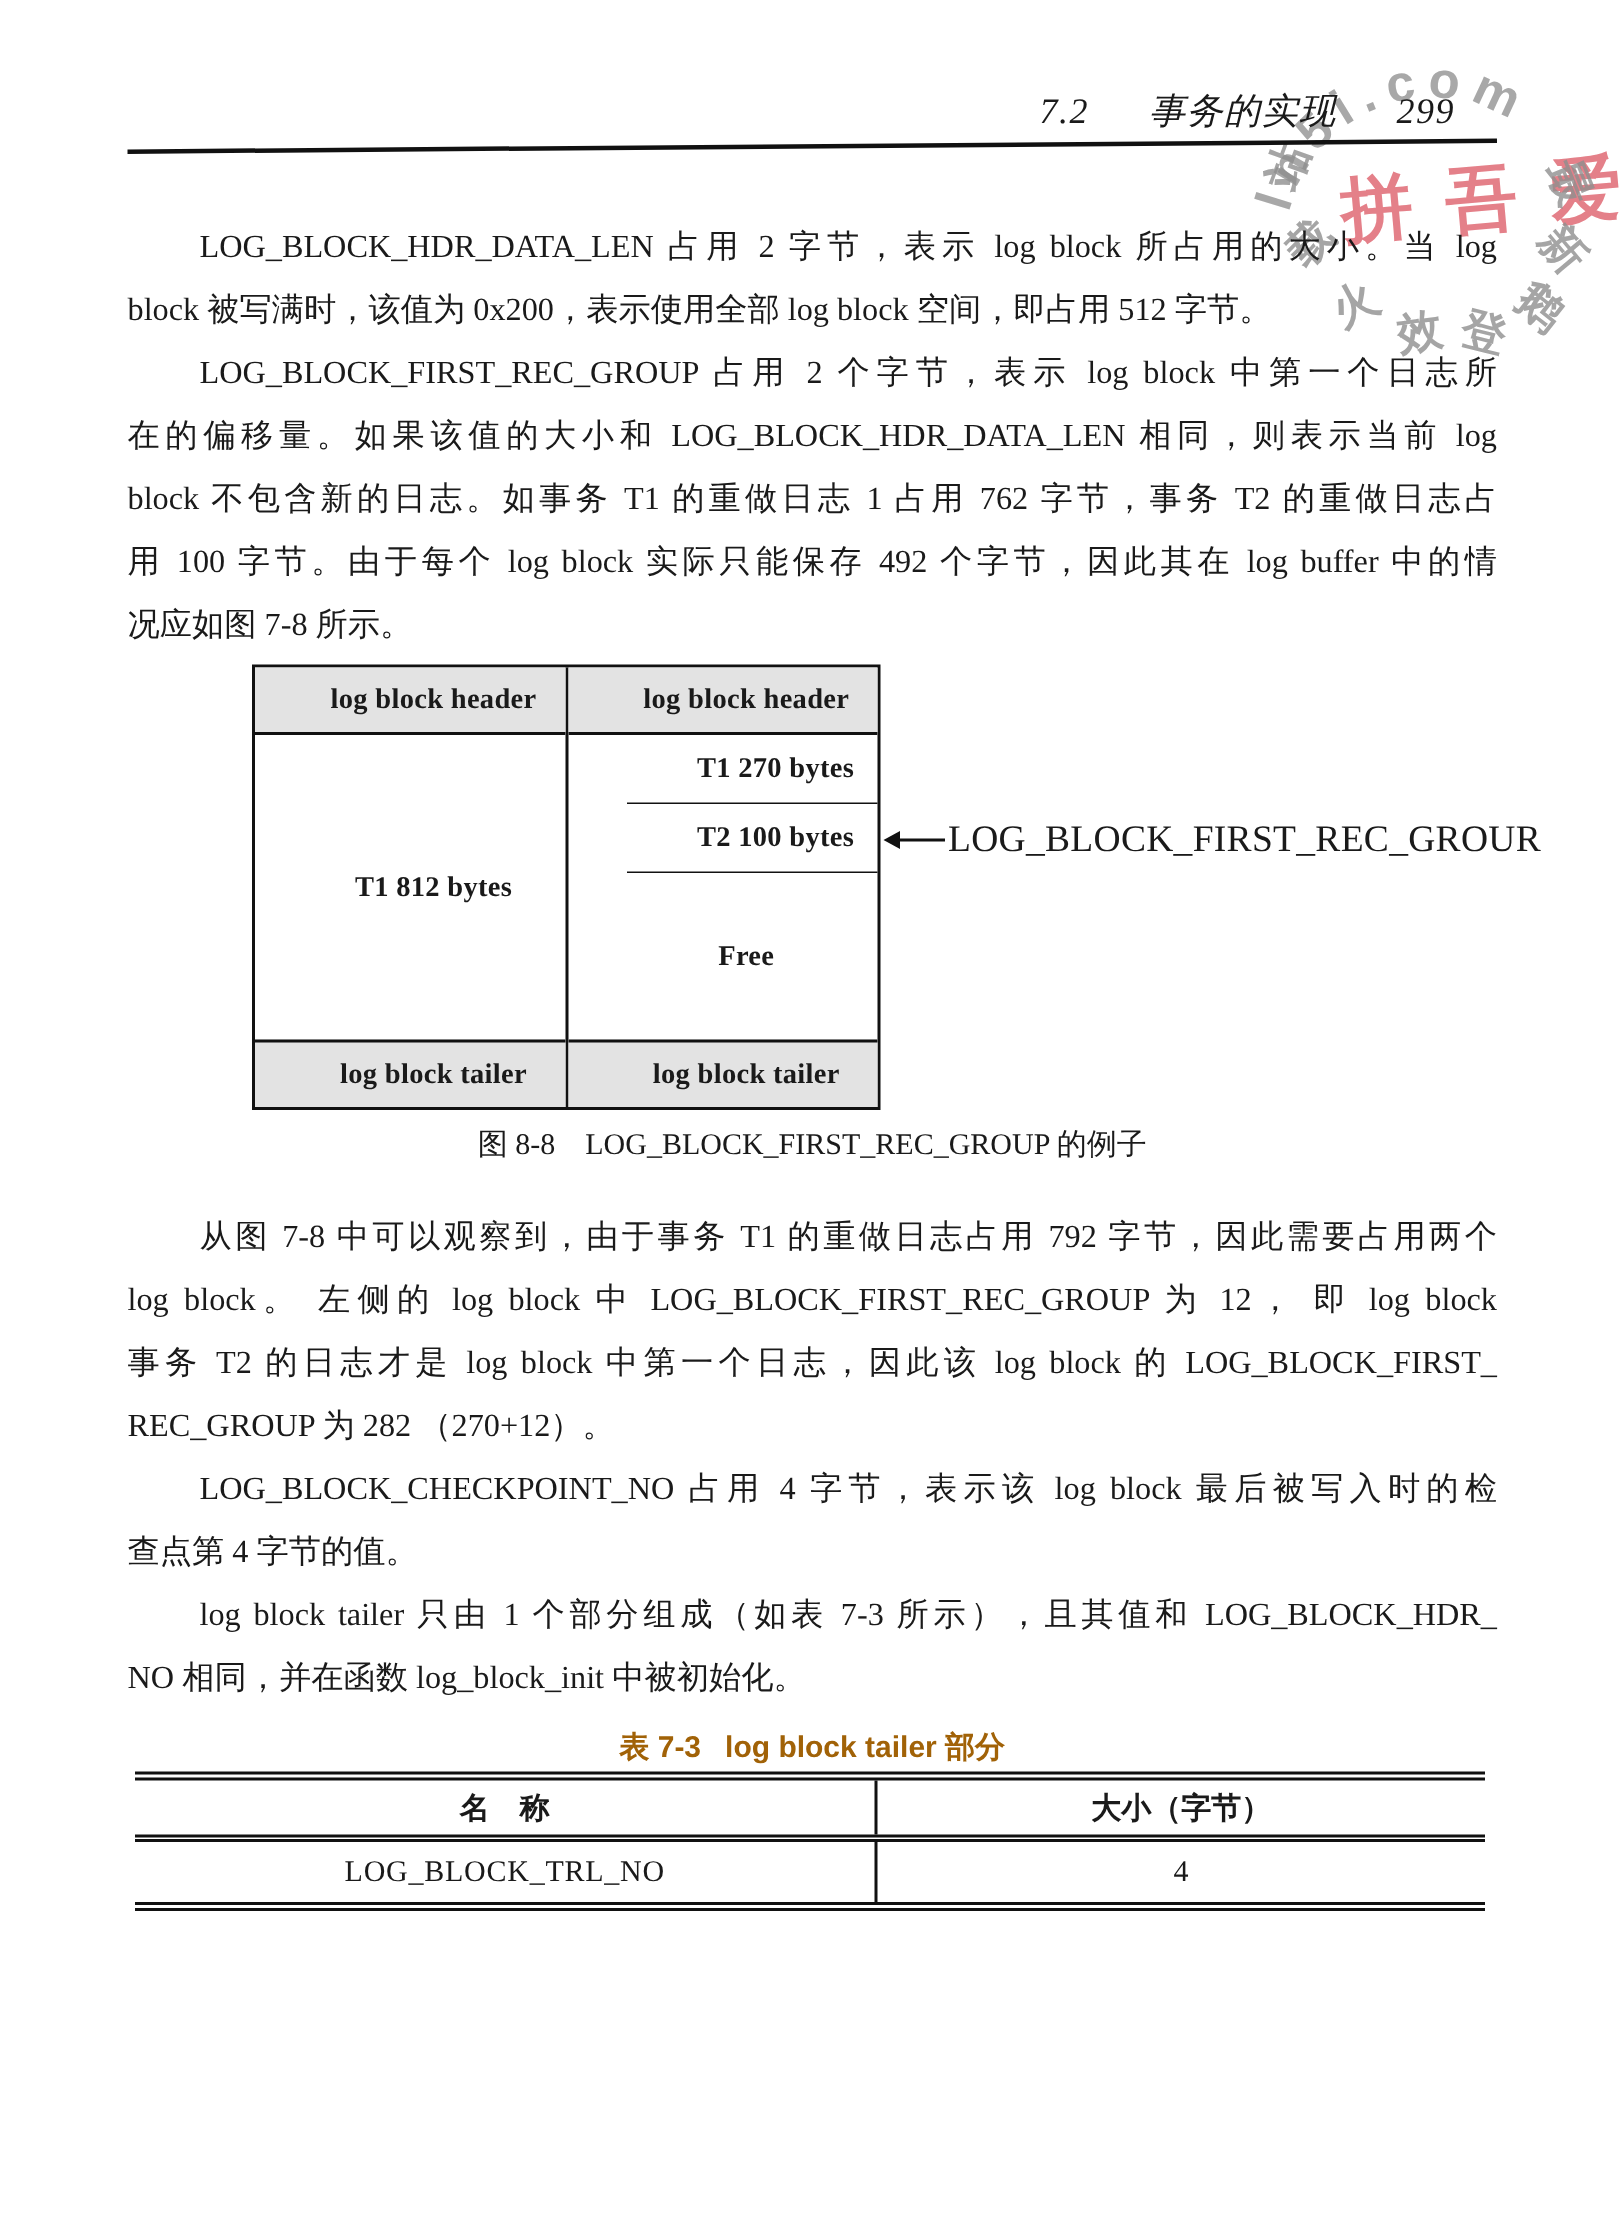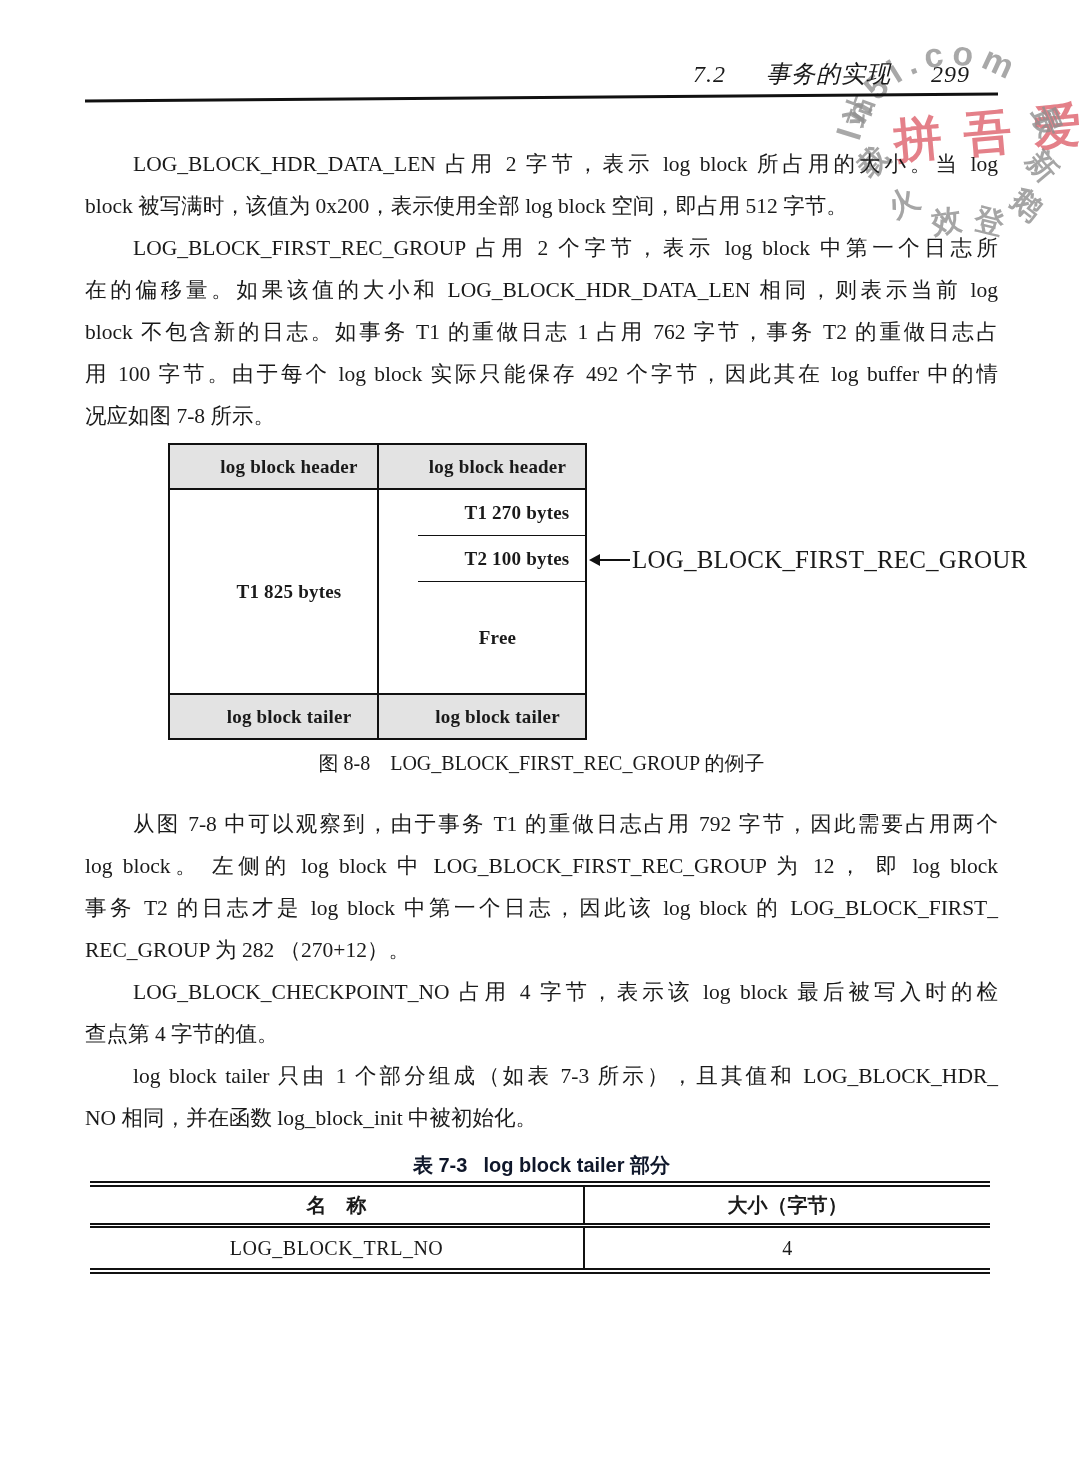--- a/index.html
+++ b/index.html
@@ -76,21 +76,21 @@
     display:flex;justify-content:center;gap:20px;
     font-size:20px;
   }
   
   .p3{margin-top:25px;}
   
   .tbl-title{
     margin-top:12px;height:28px;line-height:28px;
     display:flex;justify-content:center;gap:16px;
     font-family:"Liberation Sans","DejaVu Sans",sans-serif;
-    font-size:20px;font-weight:bold;color:#0f172a;
+    font-size:20px;font-weight:bold;color:#a16207;
   }
   .doc-table{
     margin-top:2px;margin-left:5px;width:900px;
     border-top:6px double #111;border-bottom:6px double #111;
   }
   .t-row{display:flex;}
   .t-row.head{border-bottom:5px double #111;}
   .t-cell{
     box-sizing:border-box;display:flex;align-items:center;justify-content:center;
     text-align:center;
@@ -148,21 +148,21 @@
     <div class="ln fill indent">LOG_BLOCK_FIRST_REC_GROUP 占用 2 个字节，表示 log block 中第一个日志所</div>
     <div class="ln fill">在的偏移量。如果该值的大小和 LOG_BLOCK_HDR_DATA_LEN 相同，则表示当前 log</div>
     <div class="ln fill">block 不包含新的日志。如事务 T1 的重做日志 1 占用 762 字节，事务 T2 的重做日志占</div>
     <div class="ln fill">用 100 字节。由于每个 log block 实际只能保存 492 个字节，因此其在 log buffer 中的情</div>
     <div class="ln">况应如图 7-8 所示。</div>
 
     <div class="figure-wrap">
       <div class="lb-diagram">
         <div class="lb-col left">
           <div class="lb-cell shade bb" style="height:45px;">log block header</div>
-          <div class="lb-cell" style="flex:1;">T1 825 bytes</div>
+          <div class="lb-cell" style="flex:1;">T1 812 bytes</div>
           <div class="lb-cell shade" style="height:45px;border-top:2px solid #111;">log block tailer</div>
         </div>
         <div class="lb-col right">
           <div class="lb-cell shade bb" style="height:45px;">log block header</div>
           <div class="lb-cell bb-thin" style="height:46px;">T1 270 bytes</div>
           <div class="lb-cell bb-thin" style="height:46px;">T2 100 bytes</div>
           <div class="lb-cell" style="flex:1;">Free</div>
           <div class="lb-cell shade" style="height:45px;border-top:2px solid #111;">log block tailer</div>
         </div>
       </div>

